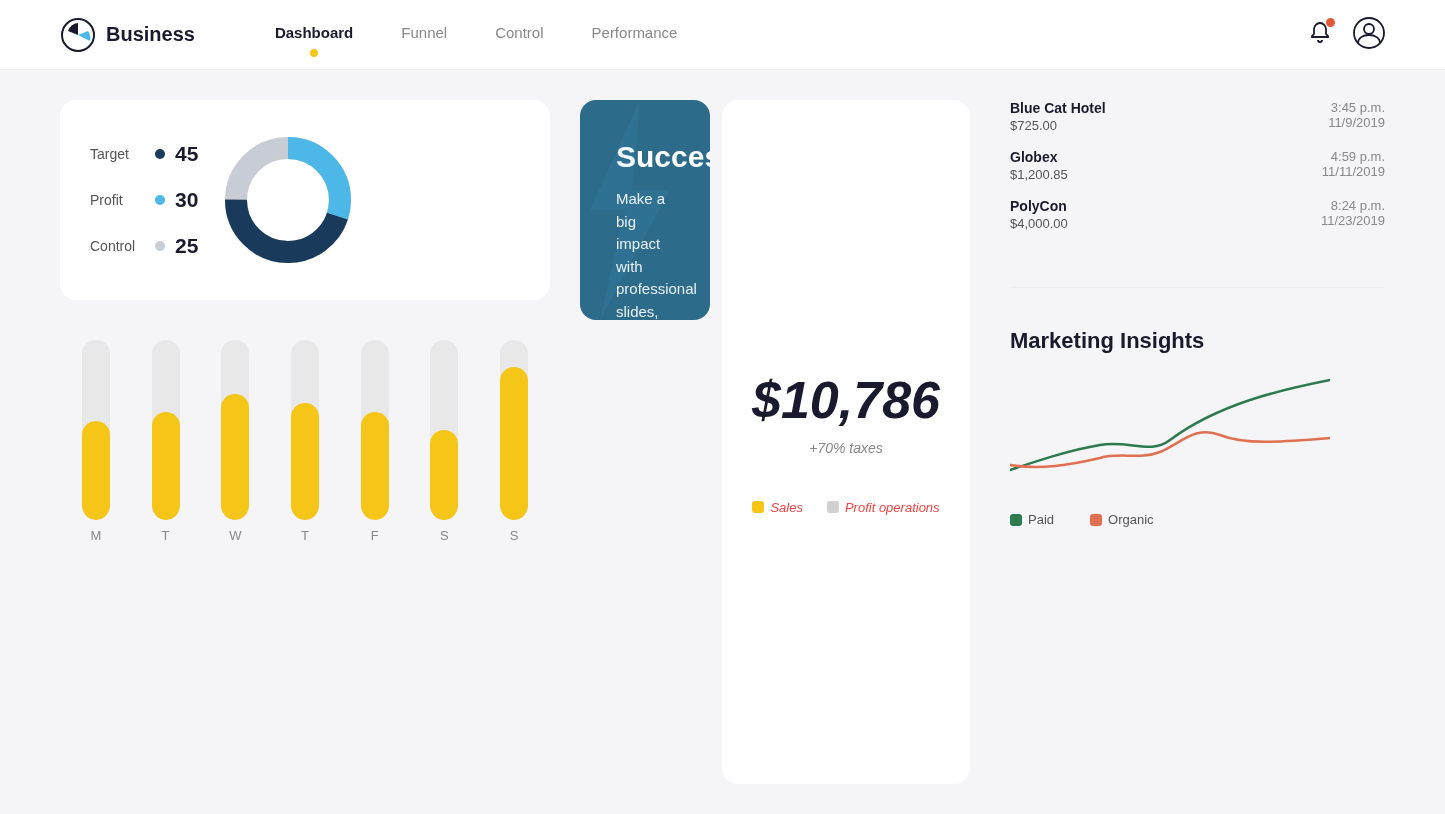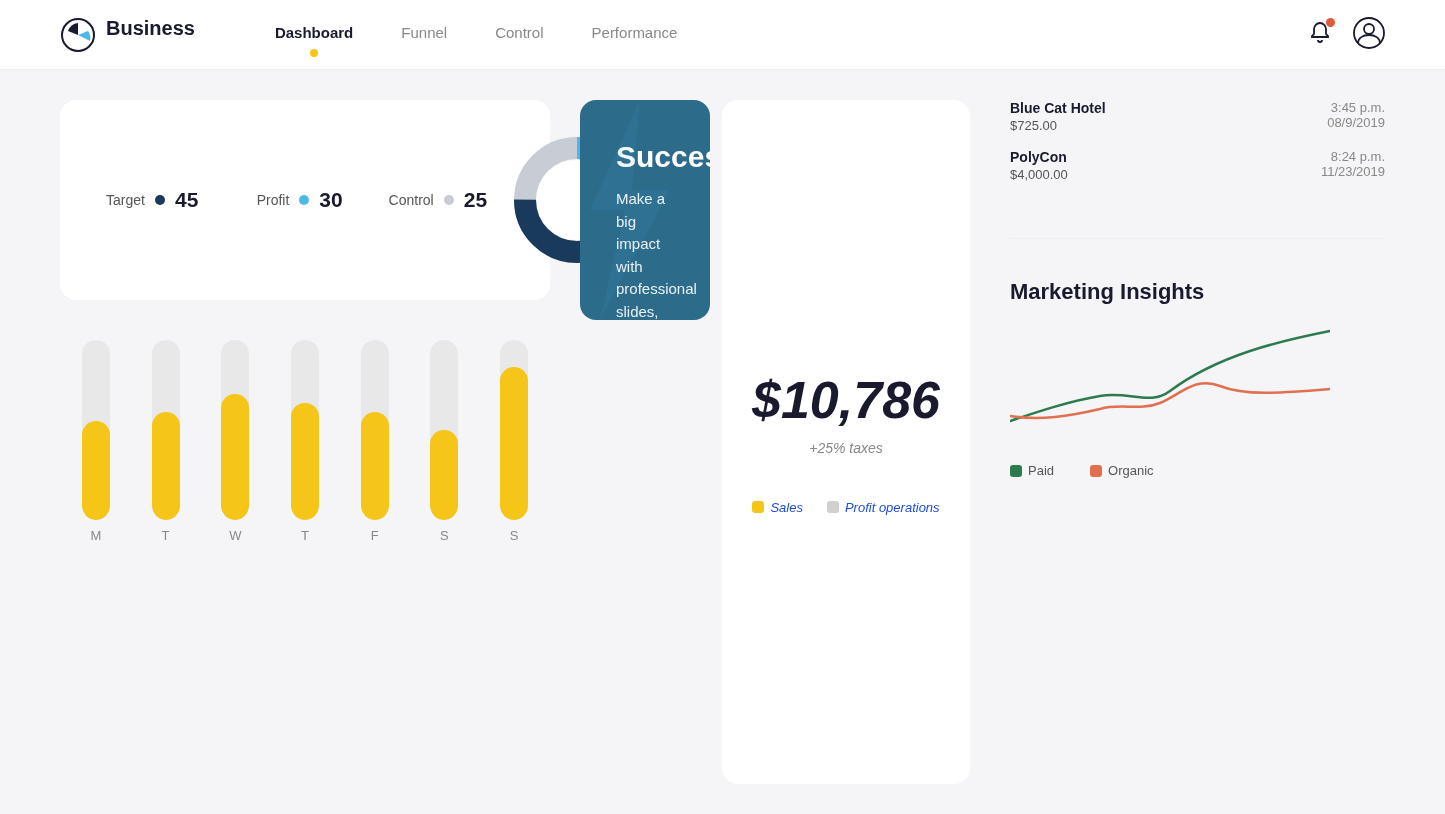--- a/index.html
+++ b/index.html
@@ -15,21 +15,21 @@
     header {
       background: #fff;
       display: flex;
       align-items: center;
       padding: 0 60px;
       height: 70px;
       border-bottom: 1px solid #eee;
     }
     .logo-area {
       display: flex;
-      align-items: flex-start;
+      align-items: center;
       gap: 10px;
       margin-right: 80px;
     }
     .logo-icon {
       width: 36px;
       height: 36px;
     }
     .logo-text {
       font-size: 20px;
       font-weight: 700;
@@ -104,23 +104,22 @@
       background: #fff;
       border-radius: 16px;
       padding: 30px 30px 30px 30px;
       display: flex;
       align-items: center;
       gap: 20px;
       flex: 0 0 auto;
     }
     .legend {
       display: flex;
-      flex-direction: row;
-      gap: 36px;
-      text-align: right;
+      flex-direction: column;
+      gap: 22px;
     }
     .legend-item {
       display: flex;
       align-items: center;
       gap: 10px;
     }
     .legend-label {
       font-size: 14px;
       color: #555;
       width: 55px;
@@ -250,21 +249,21 @@
     .revenue-legend {
       display: flex;
       gap: 24px;
       margin-top: 10px;
     }
     .rev-legend-item {
       display: flex;
       align-items: center;
       gap: 6px;
       font-size: 13px;
-      color: #1d4ed8;
+      color: #ef4444;
       margin-top: 24px;
     }
     .rev-dot {
       width: 12px;
       height: 12px;
       border-radius: 3px;
     }
 
     
     .right-col {
@@ -474,21 +473,21 @@
         <svg class="lightning-svg" viewBox="0 0 120 240" fill="none">
           <path d="M80 10 L30 120 L65 120 L40 230 L110 100 L72 100 Z" fill="#4db8e8" opacity="0.6"></path>
         </svg>
       </div>
       <h2>Success</h2>
       <p>Make a big impact with professional slides, charts, infographics and more.</p>
     </div>
 
     <div class="revenue-card">
       <div class="revenue-amount">$10,786</div>
-      <div class="revenue-sub">+25% taxes</div>
+      <div class="revenue-sub">+70% taxes</div>
       <div class="revenue-legend">
         <div class="rev-legend-item">
           <span class="rev-dot" style="background:#f5c518"></span>
           <span>Sales</span>
         </div>
         <div class="rev-legend-item">
           <span class="rev-dot" style="background:#d0d0d0"></span>
           <span>Profit operations</span>
         </div>
       </div>
@@ -499,21 +498,31 @@
 
     <div class="sales-history">
       <div id="sales-rows">
           <div class="sales-row">
             <div>
               <div class="sales-name">Blue Cat Hotel</div>
               <div class="sales-amount">$725.00</div>
             </div>
             <div class="sales-time">
               <div>3:45 p.m.</div>
-              <div class="sales-date">08/9/2019</div>
+              <div class="sales-date">11/9/2019</div>
+            </div>
+          </div>
+          <div class="sales-row">
+            <div>
+              <div class="sales-name">Globex</div>
+              <div class="sales-amount">$1,200.85</div>
+            </div>
+            <div class="sales-time">
+              <div>4:59 p.m.</div>
+              <div class="sales-date">11/11/2019</div>
             </div>
           </div>
           <div class="sales-row">
             <div>
               <div class="sales-name">PolyCon</div>
               <div class="sales-amount">$4,000.00</div>
             </div>
             <div class="sales-time">
               <div>8:24 p.m.</div>
               <div class="sales-date">11/23/2019</div>

